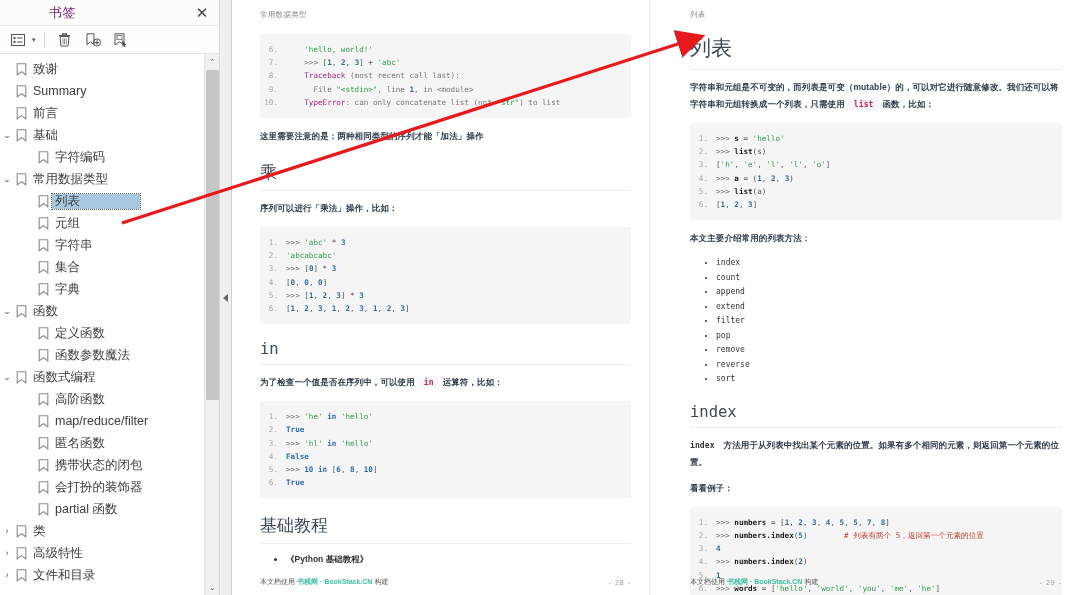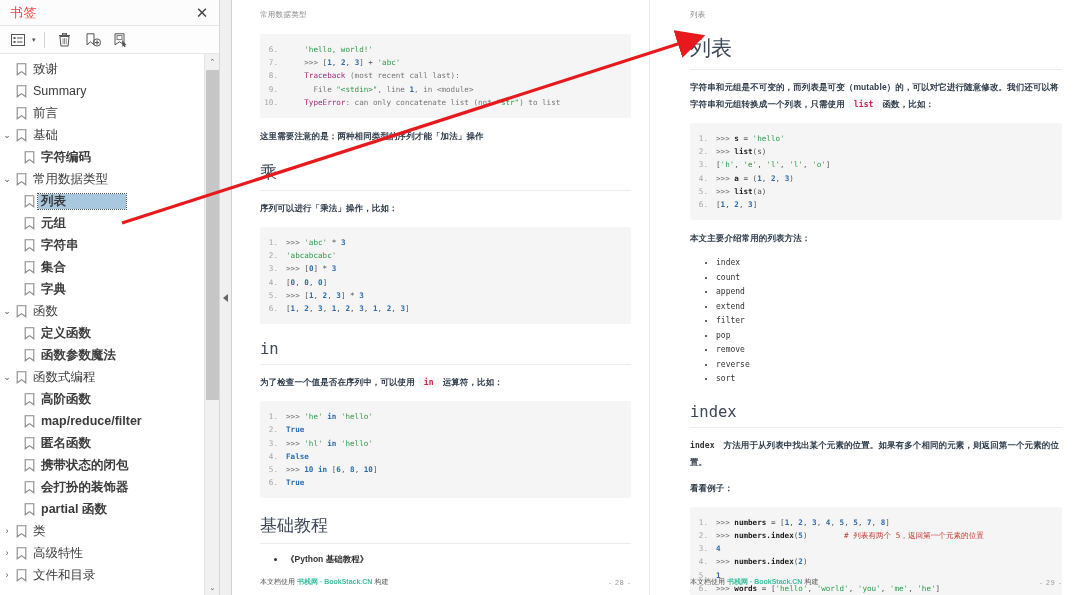--- a/index.html
+++ b/index.html
@@ -22,21 +22,21 @@
     border-right:1px solid #d8d8d8;
     display:flex; flex-direction:column;
     position:relative;
   }
   .bm-header {
     height:26px; display:flex; align-items:center;
     padding:0 8px 0 10px;
     border-bottom:1px solid #e6e6e6;
     background:#fcfcfc;
   }
-  .bm-title { font-size:13px; color:#ef4444; flex:1; letter-spacing:.5px; }
+  .bm-title { font-size:13px; color:#701a75; flex:1; letter-spacing:.5px;margin-left:39px; }
   .bm-close {
     width:18px; height:18px; display:flex; align-items:center; justify-content:center;
     color:#444; font-size:15px; line-height:1; cursor:pointer;
   }
   .bm-toolbar {
     height:28px; display:flex; align-items:center; gap:4px;
     padding:0 6px;
     border-bottom:1px solid #e6e6e6;
     background:#fdfdfd;
   }
@@ -74,21 +74,21 @@
     font-size:9px; color:#555; line-height:1;
   }
   .bm-icon {
     width:15px; min-width:15px; height:14px;
     display:inline-flex; align-items:center; justify-content:center;
     margin-right:4px;
   }
   .tl { display:inline-block; line-height:15px; }
 
   .indent-0 { padding-left:0; }
-  .indent-1 { padding-left:8px;font-weight:bold; }
+  .indent-1 { padding-left:22px; }
 
   
   .panel-scroll {
     position:absolute; right:0; top:0; width:15px; height:100%;
     background:#f1f1f1; border-left:1px solid #e2e2e2;
   }
   .ps-arrow {
     width:15px; height:15px; display:flex; align-items:center; justify-content:center;
     font-size:7px; color:#555; cursor:pointer;
   }

